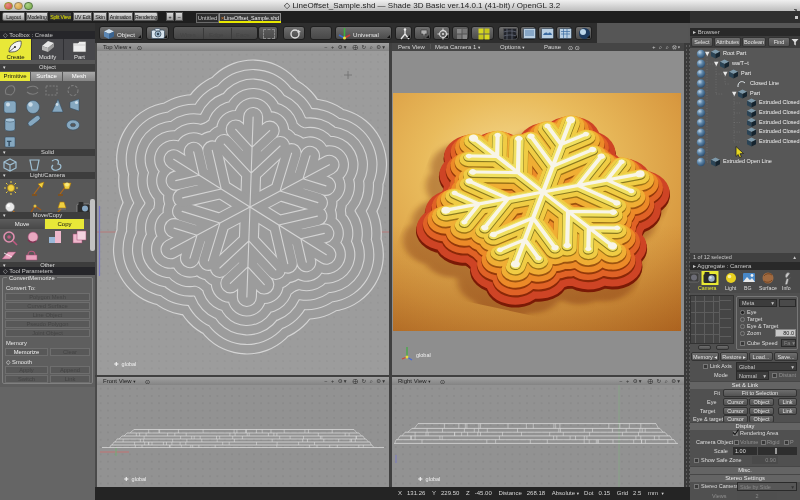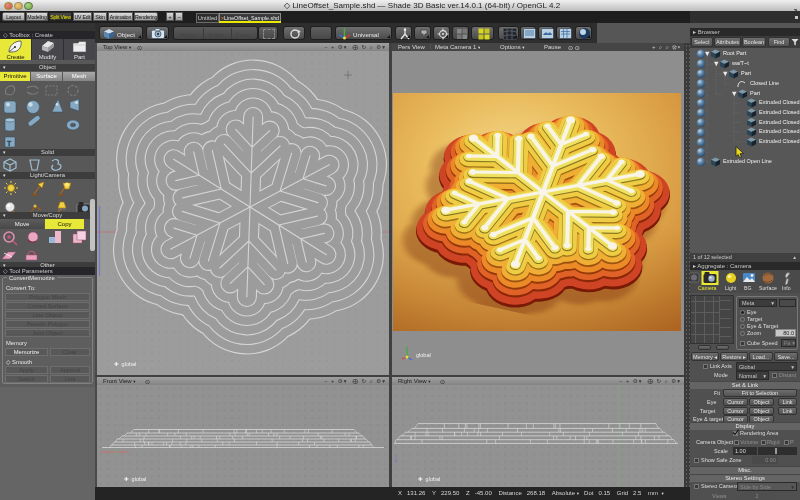--- a/index.html
+++ b/index.html
@@ -58,21 +58,21 @@
 <body>
 
 <div class="abs" id="titlebar">
   <div class="tl" style="left:4px;background:radial-gradient(circle at 35% 30%,#e88d83,#cc4a40);border:0.5px solid #993;"></div>
   <div class="tl" style="left:14px;background:radial-gradient(circle at 35% 30%,#ecc97e,#cf9a38);border:0.5px solid #986;"></div>
   <div class="tl" style="left:24px;background:radial-gradient(circle at 35% 30%,#aed286,#74a844);border:0.5px solid #574;"></div>
   <div style="position:absolute;right:3px;top:2px;width:7px;height:7px;"><svg width="7" height="7" viewBox="0 0 7 7">
         <path d="M0.5,4 L0.5,6.5 L3,6.5 M6.5,3 L6.5,0.5 L4,0.5" stroke="#555" stroke-width="1" fill="none"></path>
         <path d="M1,6 L3,4 M6,1 L4,3" stroke="#555" stroke-width="0.8"></path>
       </svg></div>
-  <div id="title-text">◇ LineOffset_Sample.shd — Shade 3D Basic ver.14.0.1 (64-bit) / OpenGL 4.2</div>
+  <div id="title-text">◇ LineOffset_Sample.shd — Shade 3D Basic ver.14.0.1 (41-bit) / OpenGL 3.2</div>
 </div>
 
 <div class="abs" id="menubar">
   <div class="mtab" style="left:2px;width:23px;border-radius:2px 0 0 2px;">Layout</div>
   <div class="mtab" style="left:26px;width:22px;">Modeling</div>
   <div class="mtab dark" style="left:49px;width:23px;">Split View</div>
   <div class="mtab" style="left:73px;width:19px;">UV Edit</div>
   <div class="mtab" style="left:93px;width:14px;">Skin</div>
   <div class="mtab" style="left:108px;width:25px;">Animation</div>
   <div class="mtab" style="left:134px;width:24px;border-radius:0 2px 2px 0;">Rendering</div>

